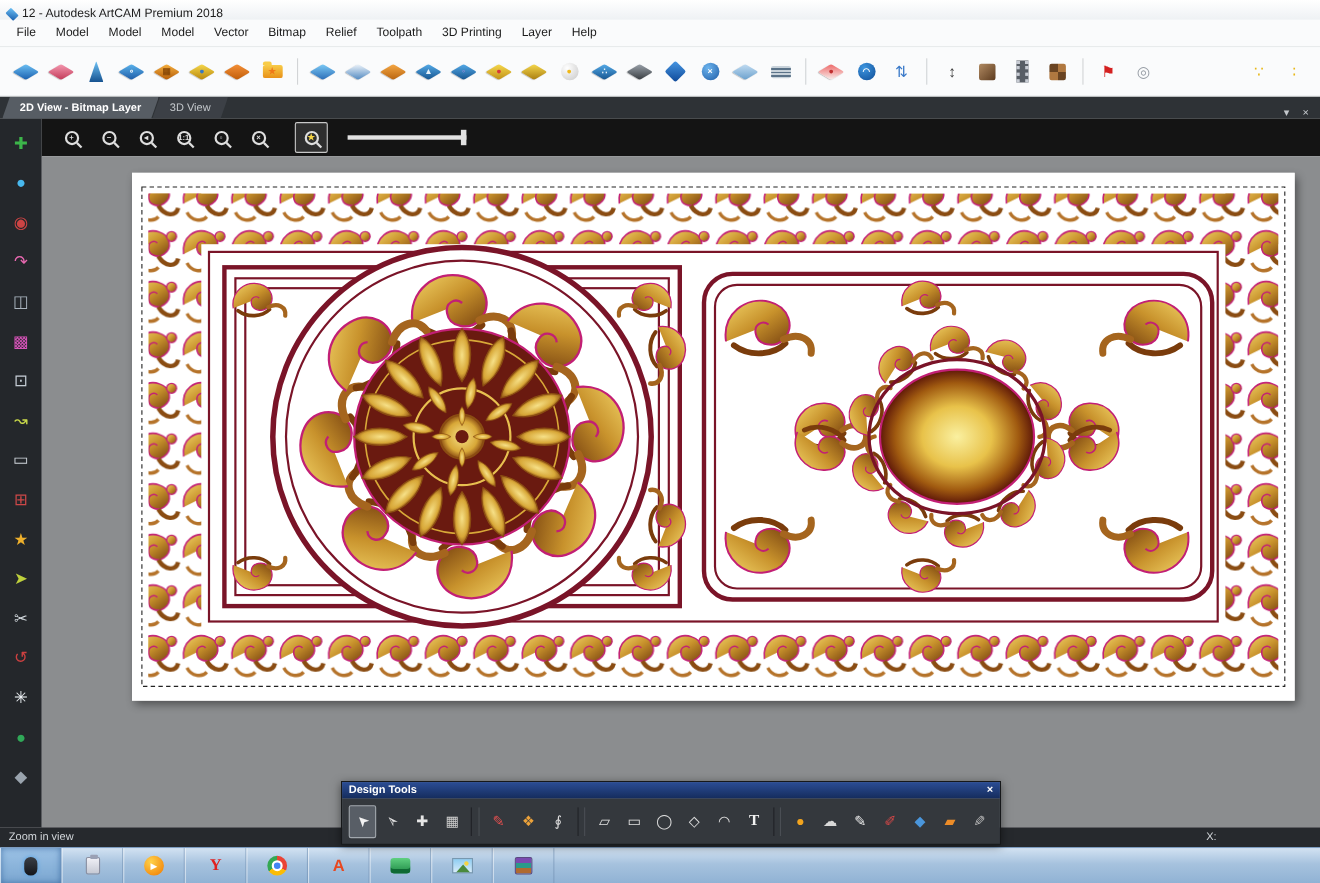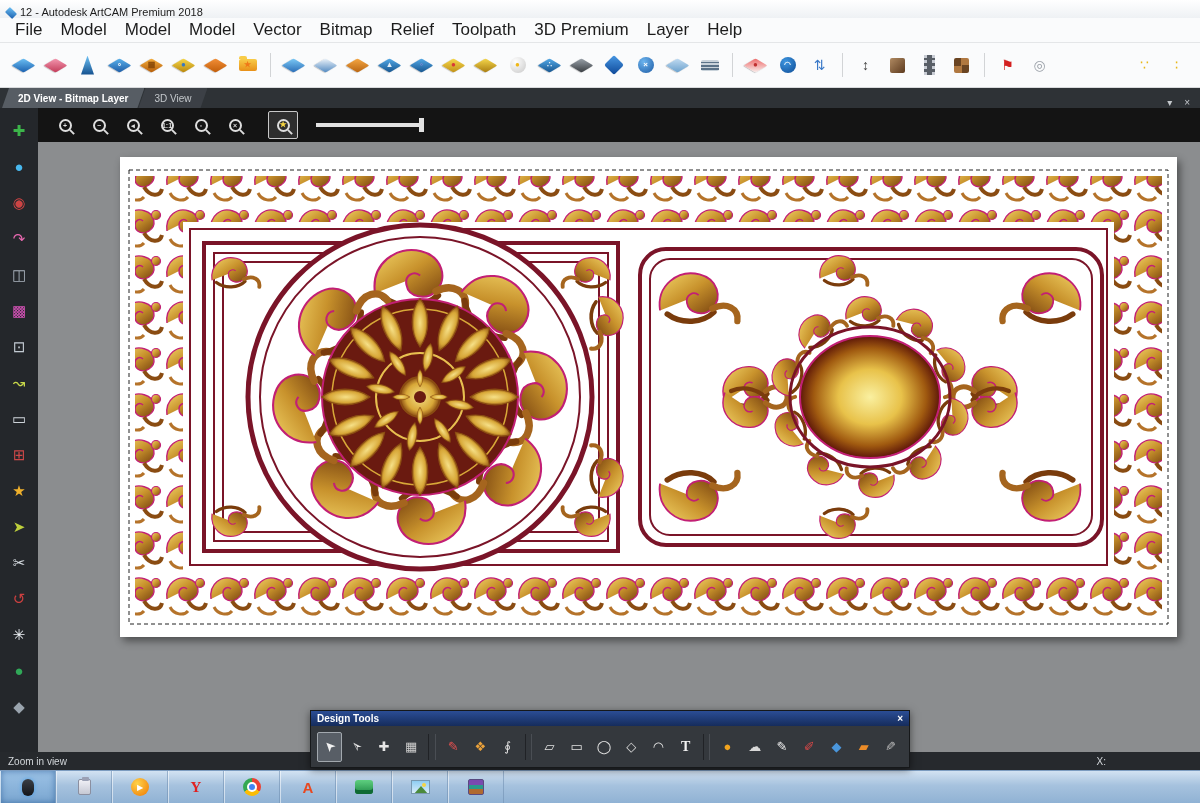--- a/index.html
+++ b/index.html
@@ -6,21 +6,21 @@
 html,body{width:1200px;height:803px;overflow:hidden}
 body{font-family:"Liberation Sans",sans-serif;background:#000}
 .page{position:relative;width:1200px;height:803px;display:flex;flex-direction:column;background:#fff}
 
 
 .titlebar{height:18px;background:linear-gradient(#ffffff,#eef1f4);display:flex;align-items:flex-end;gap:4px;padding:0 6px;font-size:11px;color:#1c1c1c;flex:0 0 auto}
 .appicon{width:10px;height:10px;background:linear-gradient(135deg,#6cc0f4,#1a5fae);transform:rotate(45deg) scaleY(.7);border-radius:1px}
 
 
 .menubar{height:25px;background:#fafbfc;display:flex;align-items:center;padding:0 6px;border-bottom:1px solid #e4e6e8;flex:0 0 auto}
-.mi{font-size:17px;color:#1c1c1c;padding:3px 9px;border-radius:2px;cursor:default}
+.mi{font-size:11px;color:#1c1c1c;padding:3px 9px;border-radius:2px;cursor:default}
 
 
 .toolbar{height:45px;background:#fafbfc;border-bottom:1px solid #d8dadc;display:flex;align-items:center;padding:0 10px;gap:5px;flex:0 0 auto}
 .tbtn{width:27px;height:27px;display:flex;align-items:center;justify-content:center;position:relative;border-radius:3px}
 .tbtn.sepw{width:9px}
 .tbtn.push{margin-left:auto}
 .tico.dm{width:17px;height:17px;background:linear-gradient(135deg,var(--c1),var(--c2));transform:scaleY(.6) rotate(45deg);border-radius:2px;box-shadow:0 1px 1px rgba(0,0,0,.25)}
 .tico.dm2{width:14px;height:14px;background:linear-gradient(135deg,var(--c1),var(--c2));transform:rotate(45deg);border-radius:2px}
 .tico.sp{width:16px;height:16px;border-radius:50%;background:radial-gradient(circle at 35% 30%,var(--c1),var(--c2))}
 .tico.sq{width:15px;height:15px;border-radius:2px;background:linear-gradient(135deg,var(--c1),var(--c2))}
@@ -113,21 +113,21 @@
   <nav class="menubar">
 
   <span class="mi">File</span>
       <span class="mi">Model</span>
       <span class="mi">Model</span>
       <span class="mi">Model</span>
       <span class="mi">Vector</span>
       <span class="mi">Bitmap</span>
       <span class="mi">Relief</span>
       <span class="mi">Toolpath</span>
-      <span class="mi">3D Premium</span>
+      <span class="mi">3D Printing</span>
       <span class="mi">Layer</span>
       <span class="mi">Help</span>
     </nav>
 
   <div class="toolbar">
 
       <span class="tbtn">
         <i class="tico dm" style="--c1: #6cc0f4; --c2: #1a5fae;"></i>
         <span class="tg sm"></span>
       </span>

